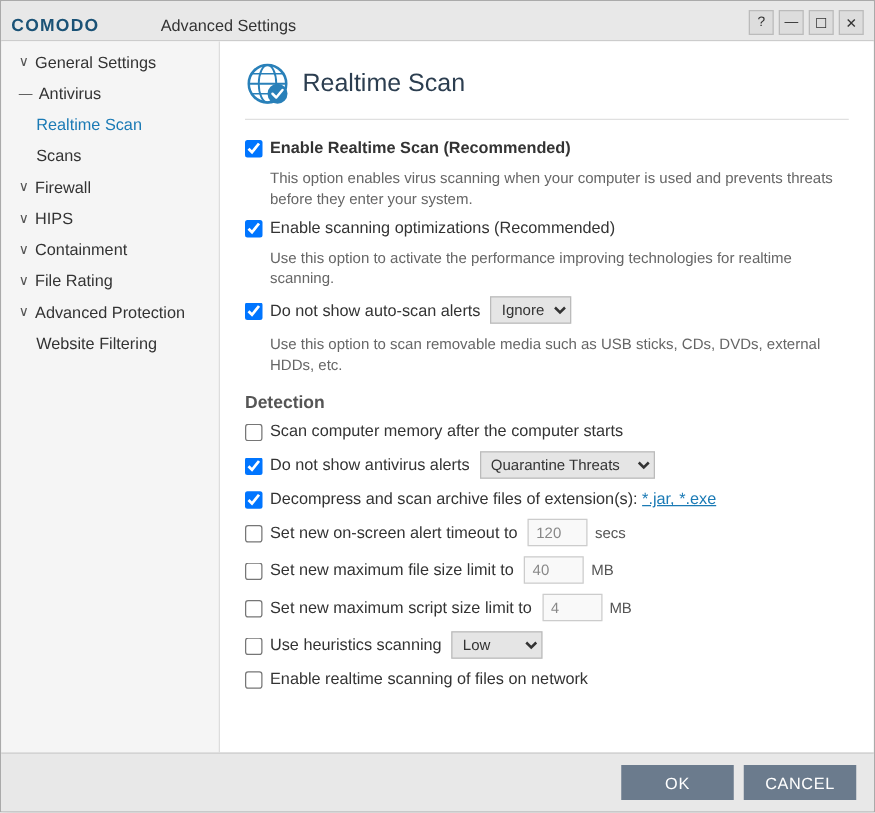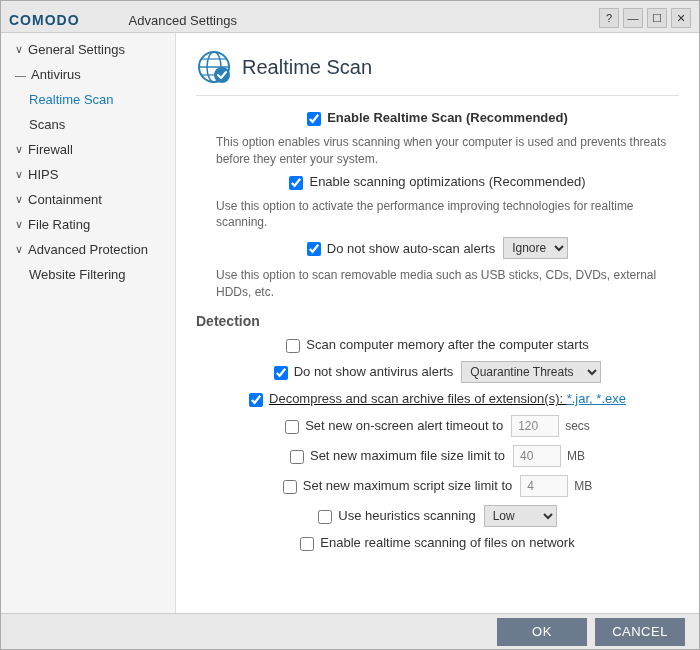--- a/index.html
+++ b/index.html
@@ -113,21 +113,20 @@
     }
     .panel-title {
       font-size: 20px;
       font-weight: 300;
       color: #2c3e50;
     }
     .option-row {
       display: flex;
       align-items: flex-start;
       margin-bottom: 8px;
-      justify-content: center;
     }
     .option-row.inline {
       align-items: center;
     }
     .option-checkbox {
       margin-right: 6px;
       margin-top: 2px;
       cursor: pointer;
       width: 14px;
       height: 14px;
@@ -174,21 +173,21 @@
       width: 48px;
       height: 22px;
       font-size: 12px;
     }
     .unit-label {
       margin-left: 6px;
       font-size: 12px;
       color: #555;
     }
     .footer {
-      height: 36px;
+      height: 47px;
       background: #e8e8e8;
       border-top: 1px solid #ccc;
       display: flex;
       align-items: center;
       justify-content: flex-end;
       padding: 0 14px;
       gap: 8px;
     }
     .footer-btn {
       min-width: 90px;
@@ -324,21 +323,21 @@
       <div class="option-row inline" style="margin-bottom:8px;">
         <input type="checkbox" class="option-checkbox" checked="" style="">
         <span class="option-label">Do not show antivirus alerts</span>
         <select class="dropdown-select" style="width:140px;">
           <option>Quarantine Threats</option>
           <option>Block</option>
           <option>Ignore</option>
         </select>
       </div>
 
-      <div class="option-row inline" style="margin-bottom:8px;text-decoration:underline;">
+      <div class="option-row inline" style="margin-bottom:8px;">
         <input type="checkbox" class="option-checkbox" checked="" style="">
         <span class="option-label">Decompress and scan archive files of extension(s):&nbsp;</span>
         <span class="link-text">*.jar, *.exe</span>
       </div>
 
       <div class="option-row inline" style="margin-bottom:8px;">
         <input type="checkbox" class="option-checkbox" style="">
         <span class="option-label">Set new on-screen alert timeout to</span>
         <input type="text" class="input-field" value="120" style="margin-left: 8px;">
         <span class="unit-label">secs</span>

